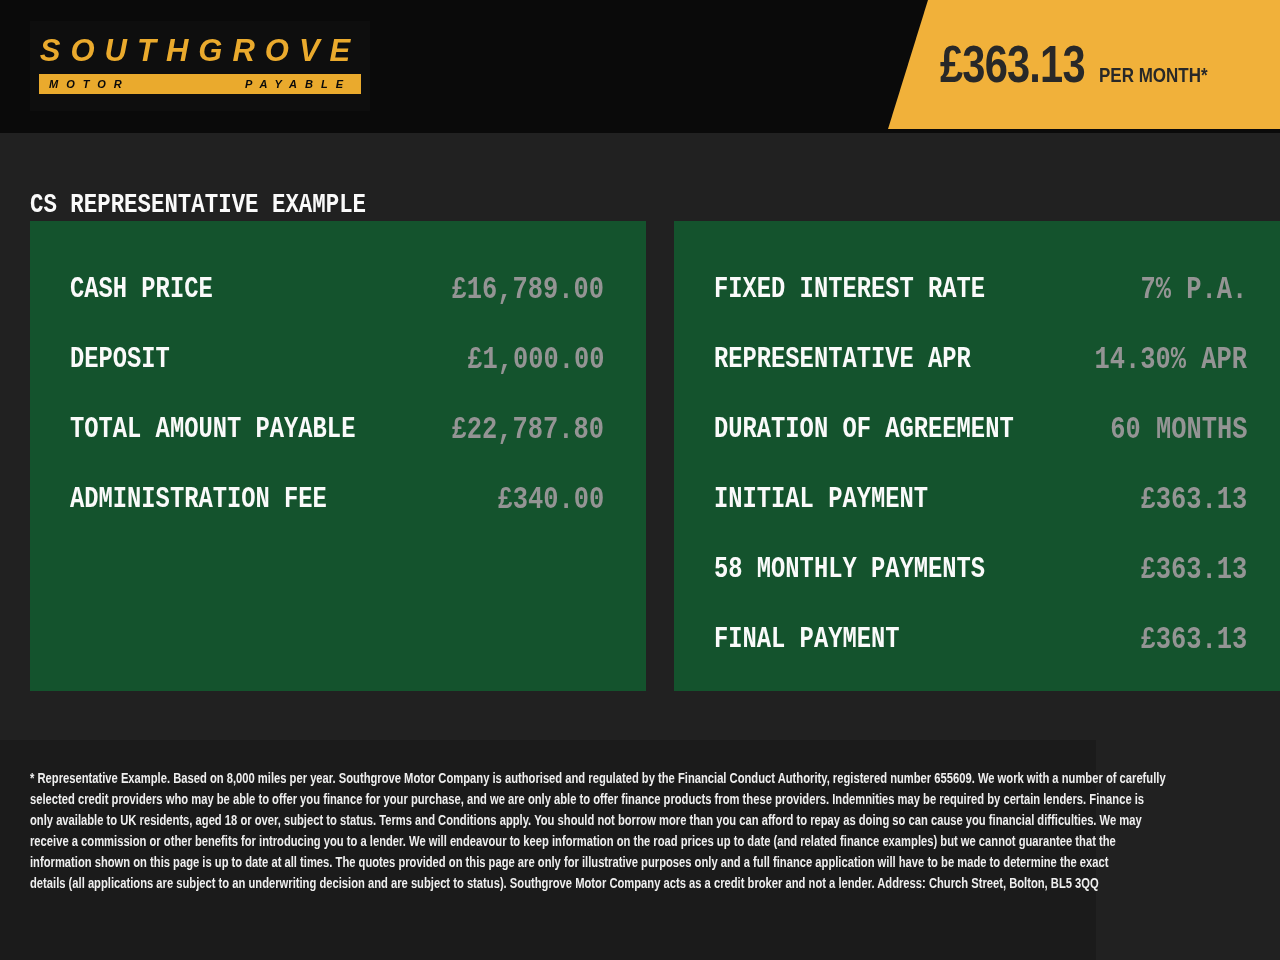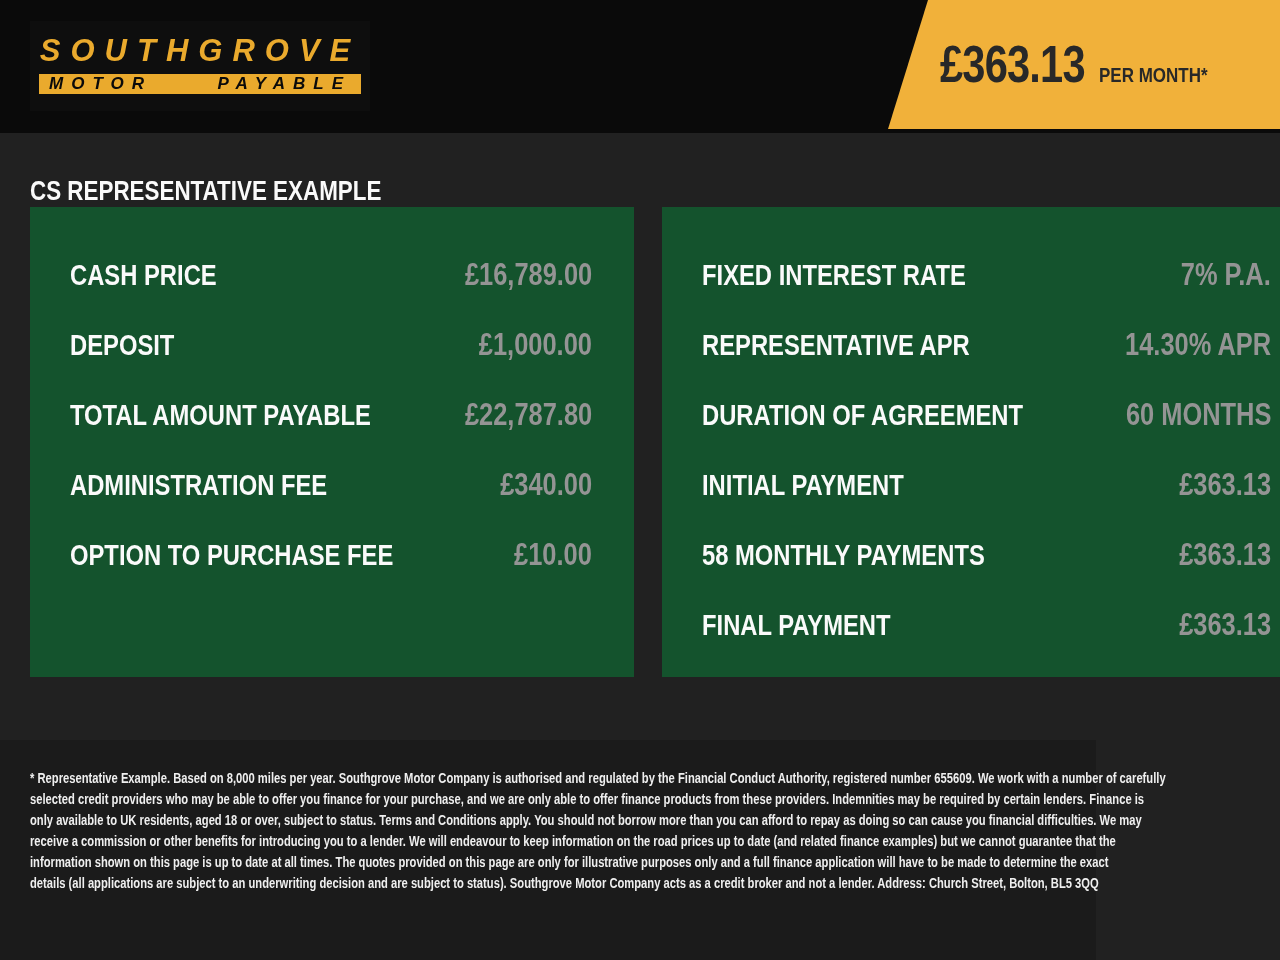--- a/index.html
+++ b/index.html
@@ -37,21 +37,21 @@
     margin-top: 5px;
     background: #eaaa2d;
     height: 20px;
     display: flex;
     justify-content: space-between;
     align-items: center;
     padding: 0 10px;
   }
   .logo-bar span {
     color: #0a0a0a;
-    font-size: 17px;
+    font-size: 11px;
     font-weight: bold;
     letter-spacing: 8px;
     white-space: nowrap;
   }
   .price-banner {
     position: absolute;
     top: 0; right: 0;
     width: 392px; height: 129px;
     background: #f1b13a;
     clip-path: polygon(40px 0, 100% 0, 100% 100%, 0 100%);
@@ -72,21 +72,21 @@
     color: #282828;
     font-size: 20px;
     font-weight: bold;
     margin-left: -22px;
     transform: scaleX(0.85);
     transform-origin: left bottom;
     white-space: nowrap;
   }
 
   
-  .main { padding: 0 30px; }
+  .main { padding: 14px 30px; font-family: Liberation Mono, monospace; }
   .page-title {
     padding-top: 41px;
     margin-bottom: 33px;
     color: #fafafa;
     font-size: 28px;
     font-weight: bold;
     transform: scaleX(0.8);
     transform-origin: left center;
     white-space: nowrap;
     height: 33px;
@@ -174,24 +174,20 @@
         <span class="val">£1,000.00</span>
       </div>
       <div class="row">
         <span class="lbl">TOTAL AMOUNT PAYABLE</span>
         <span class="val">£22,787.80</span>
       </div>
       <div class="row">
         <span class="lbl">ADMINISTRATION FEE</span>
         <span class="val">£340.00</span>
       </div>
-      <div class="row">
-        <span class="lbl">OPTION TO PURCHASE FEE</span>
-        <span class="val">£10.00</span>
-      </div>
     </section>
 
     <section class="panel">
       <div class="row">
         <span class="lbl">FIXED INTEREST RATE</span>
         <span class="val">7% P.A.</span>
       </div>
       <div class="row">
         <span class="lbl">REPRESENTATIVE APR</span>
         <span class="val">14.30% APR</span>

